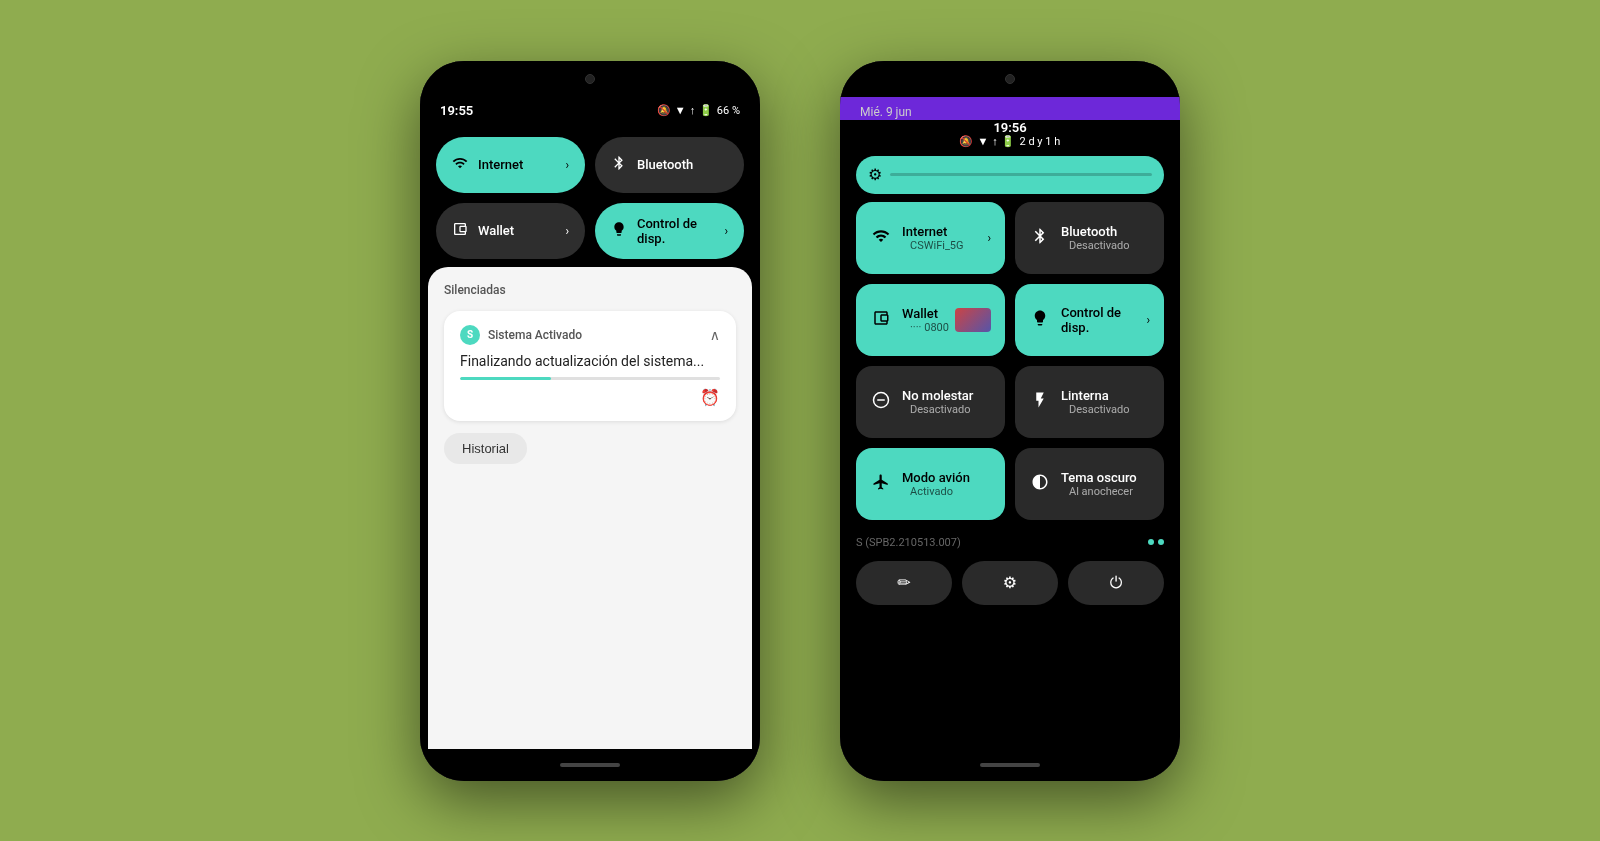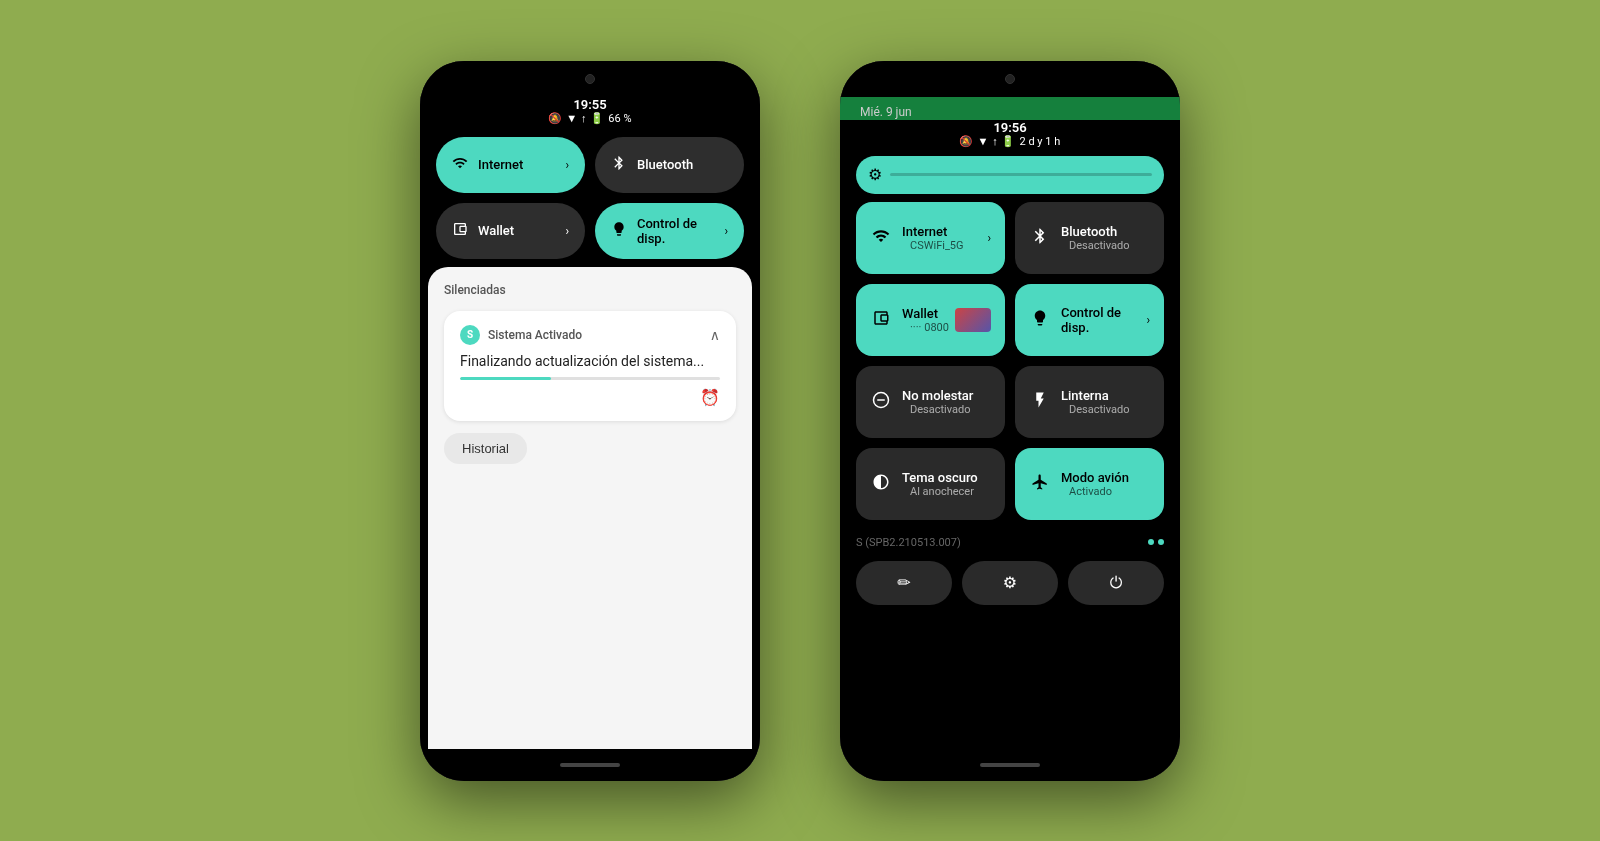--- a/index.html
+++ b/index.html
@@ -428,21 +428,21 @@
 </head>
 <body>
 
 <div class="phone-wrapper">
   <div class="phone">
 
     <div class="phone-top-bar">
       <div class="camera-dot"></div>
     </div>
 
-    <div class="status-bar" style="background:#000;flex-direction:column;">
+    <div class="status-bar" style="background:#000;">
       <span class="status-time">19:55</span>
       <div class="status-icons">
         <span>🔕</span>
         <span>▼</span>
         <span>↑</span>
         <span>🔋</span>
         <span>66 %</span>
       </div>
     </div>
 
@@ -518,21 +518,21 @@
   </div>
 </div>
 
 <div class="phone-wrapper">
   <div class="phone">
 
     <div class="phone-top-bar">
       <div class="camera-dot"></div>
     </div>
 
-    <div style="background:#15803d; padding: 4px 20px 0;">
+    <div style="background:#6d28d9; padding: 4px 20px 0;">
       <span class="date-label">Mié. 9 jun</span>
     </div>
     <div class="status-bar" style="background:#000;flex-direction:column;">
       <span class="status-time">19:56</span>
       <div class="status-icons">
         <span>🔕</span>
         <span>▼</span>
         <span>↑</span>
         <span>🔋</span>
         <span>2 d y 1 h</span>
@@ -616,41 +616,41 @@
             <svg width="18" height="18" viewBox="0 0 24 24" fill="white">
                 <path d="M7 2v11h3v9l7-12h-4l4-8z"></path>
               </svg>
           </span>
           <div class="tile-text-group">
             <span class="tile2-label tile2-label-light">Linterna</span>
             <span class="tile2-subtitle tile2-subtitle-light">Desactivado</span>
           </div>
         </div>
 
+        <div class="tile2 tile2-active">
+          <span class="tile2-icon">
+            <svg width="18" height="18" viewBox="0 0 24 24" fill="black">
+                <path d="M21 16v-2l-8-5V3.5c0-.83-.67-1.5-1.5-1.5S10 2.67 10 3.5V9l-8 5v2l8-2.5V19l-2 1.5V22l3.5-1 3.5 1v-1.5L13 19v-5.5l8 2.5z"></path>
+              </svg>
+          </span>
+          <div class="tile-text-group">
+            <span class="tile2-label">Modo avión</span>
+            <span class="tile2-subtitle">Activado</span>
+          </div>
+        </div>
+
         <div class="tile2 tile2-inactive">
           <span class="tile2-icon tile2-icon-light">
             <svg width="18" height="18" viewBox="0 0 24 24" fill="white">
                 <path d="M12 2C6.48 2 2 6.48 2 12s4.48 10 10 10 10-4.48 10-10S17.52 2 12 2zm0 18V4c4.41 0 8 3.59 8 8s-3.59 8-8 8z"></path>
               </svg>
           </span>
           <div class="tile-text-group">
             <span class="tile2-label tile2-label-light">Tema oscuro</span>
             <span class="tile2-subtitle tile2-subtitle-light">Al anochecer</span>
-          </div>
-        </div>
-
-        <div class="tile2 tile2-active">
-          <span class="tile2-icon">
-            <svg width="18" height="18" viewBox="0 0 24 24" fill="black">
-                <path d="M21 16v-2l-8-5V3.5c0-.83-.67-1.5-1.5-1.5S10 2.67 10 3.5V9l-8 5v2l8-2.5V19l-2 1.5V22l3.5-1 3.5 1v-1.5L13 19v-5.5l8 2.5z"></path>
-              </svg>
-          </span>
-          <div class="tile-text-group">
-            <span class="tile2-label">Modo avión</span>
-            <span class="tile2-subtitle">Activado</span>
           </div>
         </div>
       </div>
 
       <div class="bottom-info">
         <span class="build-label">S (SPB2.210513.007)</span>
         <div class="dot-indicators">
           <div class="dot"></div>
           <div class="dot"></div>
         </div>

